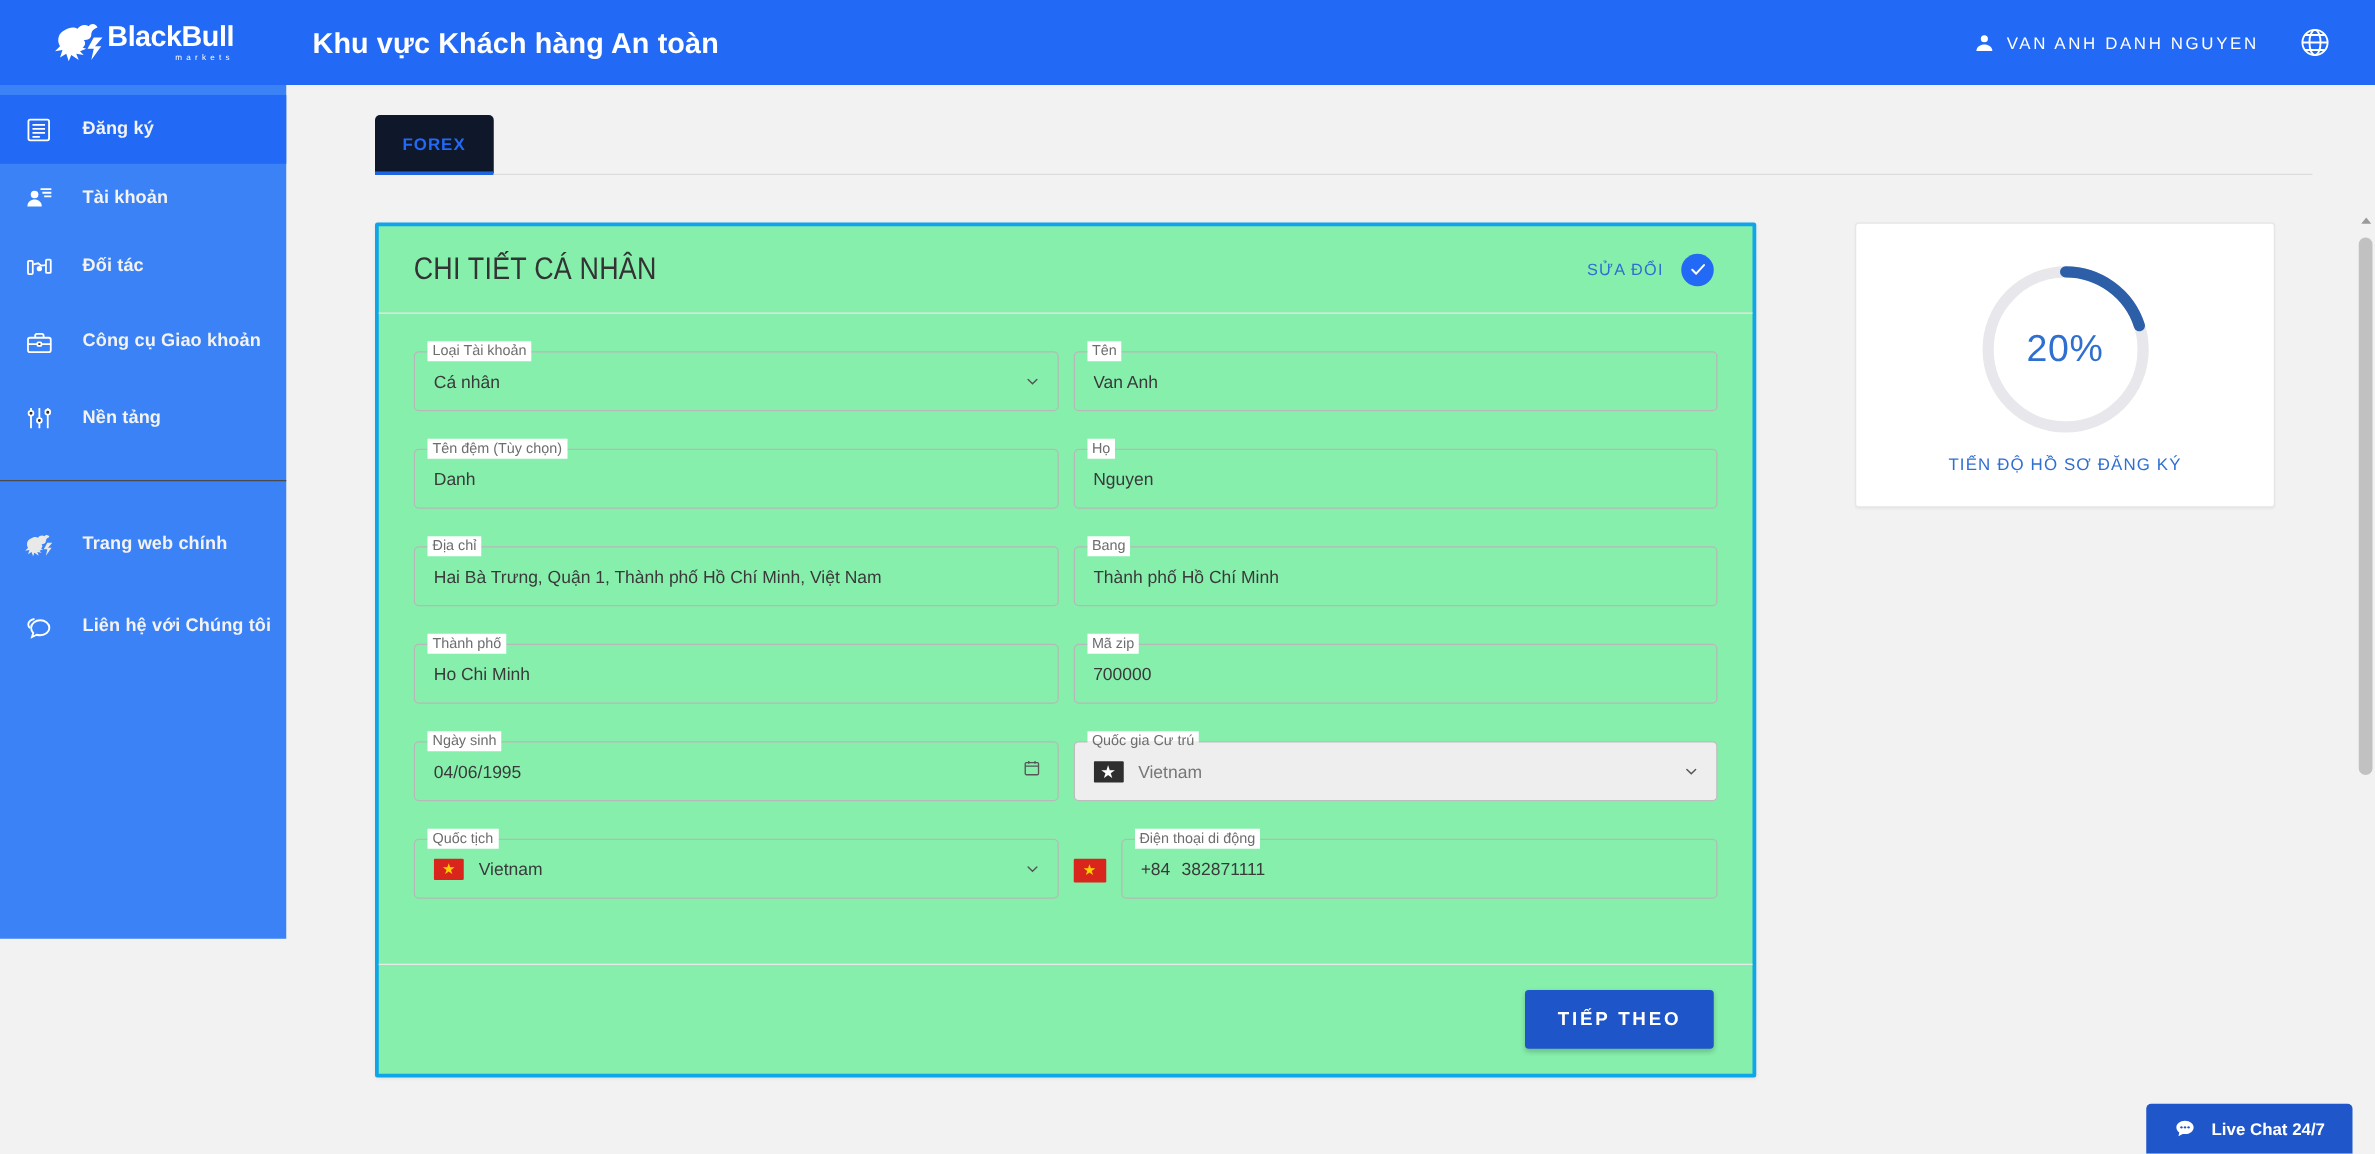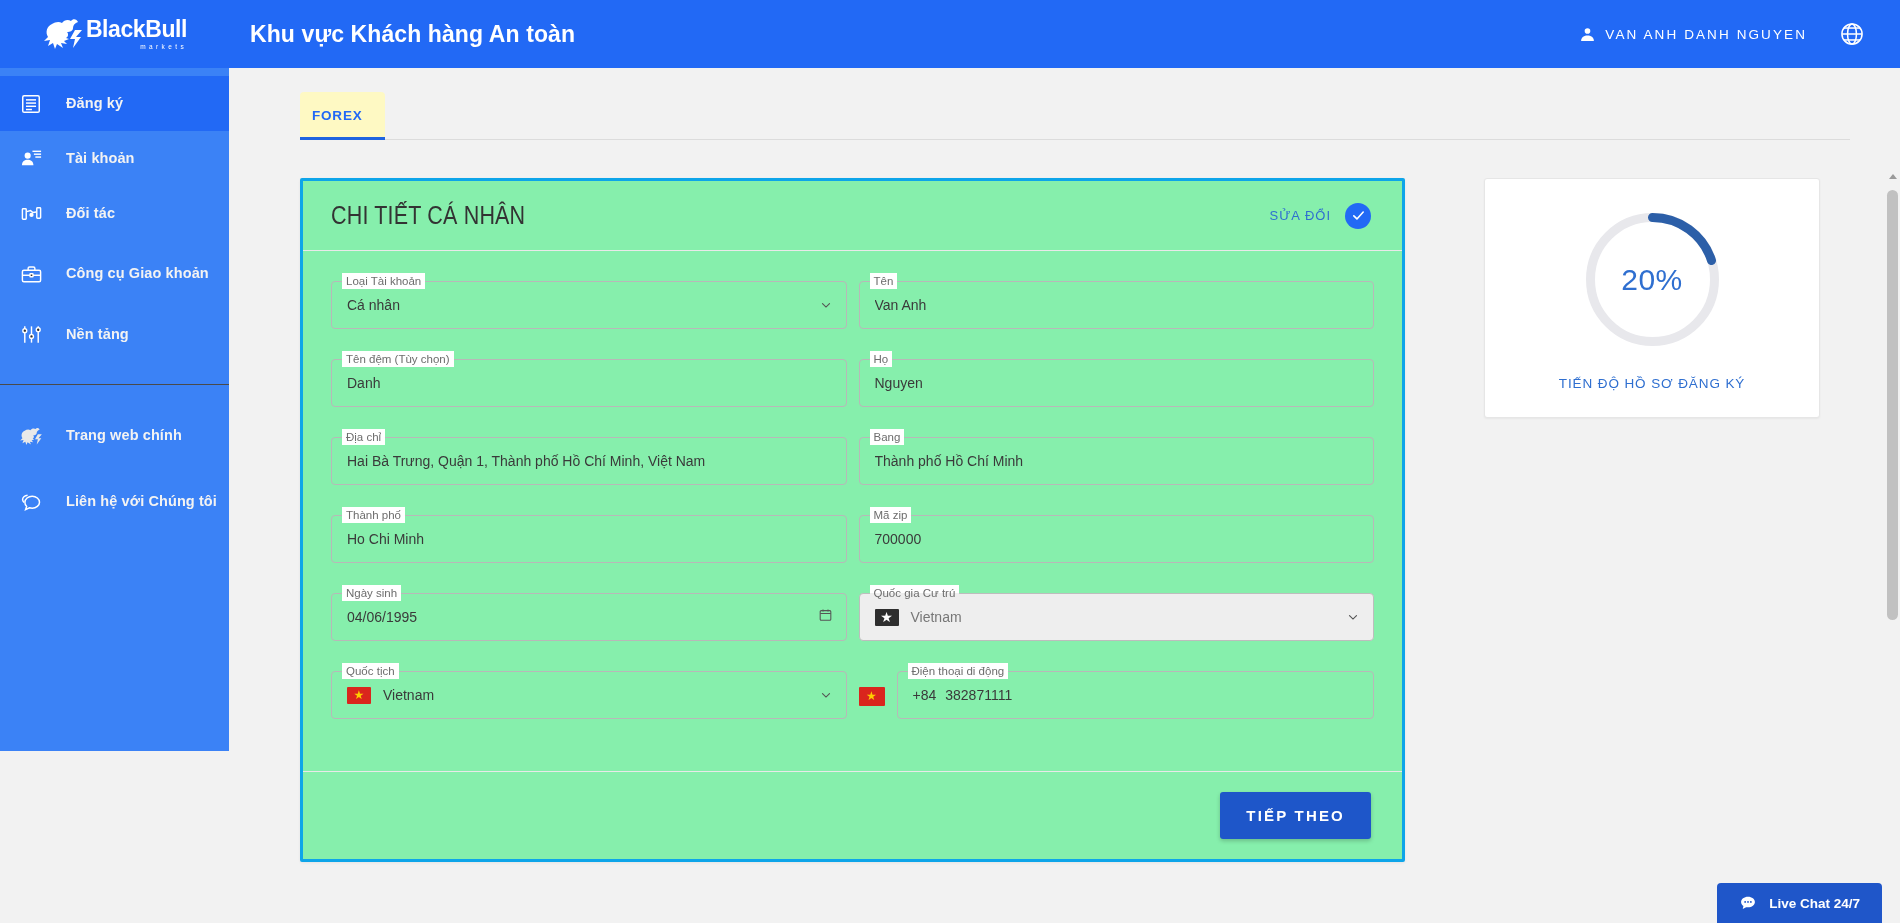--- a/index.html
+++ b/index.html
@@ -44,22 +44,22 @@
   .nav-icon { width: 26px; min-width: 26px; display: flex; align-items: center; justify-content: center; }
   .nav-label { font-size: 14.5px; font-weight: 700; line-height: 1.22; letter-spacing: 0.1px; }
   .nav-top { padding-top: 16px; }
   .nav-divider { height: 1px; background: #4a4a4a; margin: 22px 0 18px 0; }
 
   
   .main { position: absolute; top: 68px; left: 229px; width: 1671px; height: 855px; background: #f2f2f2; overflow: hidden; }
 
   .tabs { padding: 24px 0 0 71px; display: flex; align-items: flex-end; }
   .tab {
-    background: #fef9c3; color: #2269f5; font-size: 13.5px; font-weight: 700;
-    letter-spacing: 0.8px; padding: 16px 22px 14px 12px; border-radius: 4px 4px 0 0;
+    background: #0f172a; color: #2269f5; font-size: 13.5px; font-weight: 700;
+    letter-spacing: 0.8px; padding: 16px 22px 14px 22px; border-radius: 4px 4px 0 0;
     border-bottom: 3px solid #1f64e0; cursor: pointer; text-align: center;
   }
   .tab-line { flex: 1; height: 1px; background: #dcdcdc; margin-right: 50px; margin-bottom: 0; }
 
   .content { display: flex; align-items: flex-start; padding: 38px 0 0 71px; }
 
   
   .card {
     width: 1105px; background: #86efac; border: 3px solid #0ea5e9; border-radius: 2px;
     box-shadow: 0 1px 3px rgba(0,0,0,0.06);
@@ -138,21 +138,21 @@
     width: 336px; margin-left: 79px; background: #fff; border: 1px solid #e6e6e6;
     border-radius: 3px; padding: 28px 0 26px 0; display: flex; flex-direction: column;
     align-items: center; box-shadow: 0 1px 2px rgba(0,0,0,0.05);
   }
   .ring-wrap { position: relative; width: 145px; height: 145px; }
   .ring-pct {
     position: absolute; inset: 0; display: flex; align-items: center; justify-content: center;
     font-size: 30px; color: #2f6fd0; letter-spacing: 0.5px;
   }
   .progress-label {
-    margin-top: 24px; color: #2f6fd0; font-size: 13.5px; letter-spacing: 0.9px;
+    margin-top: 12px; color: #2f6fd0; font-size: 13.5px; letter-spacing: 0.9px;
   }
 
   
   .live-chat {
     position: absolute; right: 18px; bottom: 0; background: #1f56c9; color: #fff;
     border-radius: 4px 4px 0 0; padding: 11px 22px; display: flex; align-items: center; gap: 12px;
     font-size: 13.5px; font-weight: 700; cursor: pointer; z-index: 50;
   }
 
   

